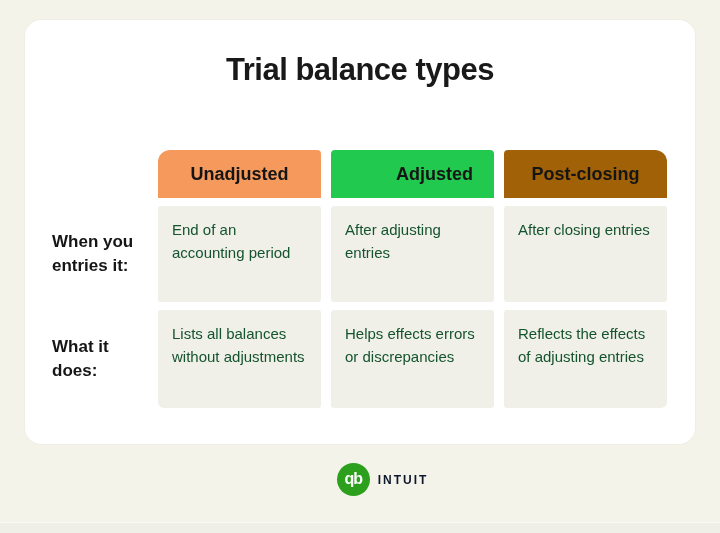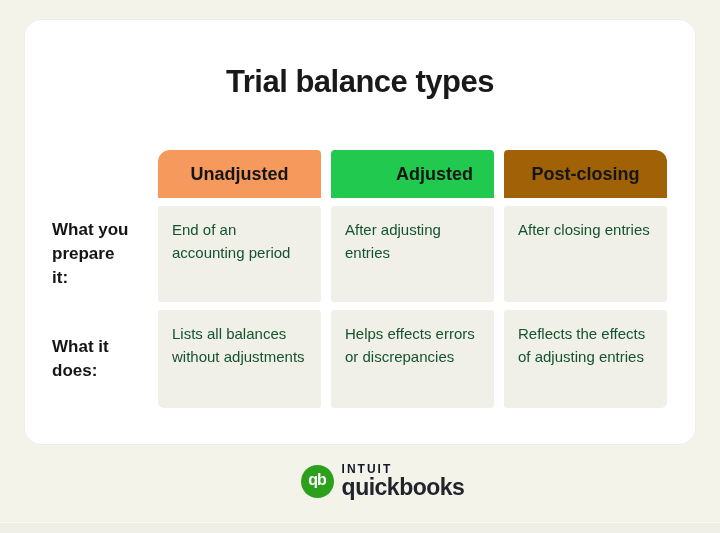--- a/index.html
+++ b/index.html
@@ -16,21 +16,21 @@
     position: absolute;
     left: 25px; top: 20px;
     width: 670px; height: 424px;
     background: #ffffff;
     border-radius: 16px;
     box-shadow: 0 0 0 1px rgba(0,0,0,0.02);
   }
 
   .title {
     position: absolute;
-    left: 0; top: 64px;
+    left: 0; top: 52px;
     width: 100%;
     text-align: center;
     font-size: 31px;
     font-weight: 800;
     letter-spacing: -0.5px;
     color: #191919;
   }
 
   .grid {
     position: absolute;
@@ -134,35 +134,34 @@
 
   <div class="title">Trial balance types</div>
 
   <div class="grid">
 
     <div></div>
     <div class="th first" style="background-color: rgb(246, 153, 92);">Unadjusted</div>
     <div class="th" style="background-color: rgb(33, 201, 79); padding-left: 44px;">Adjusted</div>
     <div class="th last" style="background-color: #a16207;">Post-closing</div>
 
-    <div class="rowlabel">What you prepare it:</div>
+    <div class="rowlabel">When you entries it:</div>
     <div class="cell">End of an accounting period</div>
     <div class="cell">After adjusting entries</div>
     <div class="cell">After closing entries</div>
 
     <div class="rowlabel">What it does:</div>
     <div class="cell bl">Lists all balances without adjustments</div>
     <div class="cell">Helps effects errors or discrepancies</div>
     <div class="cell br">Reflects the effects of adjusting entries</div>
 
   </div>
 
   <div class="logo">
     <div class="logo-badge" style="background-color: rgb(44, 160, 28);">qb</div>
     <div class="logo-text">
       <span class="logo-top">intuit</span>
-      <span class="logo-bottom">quickbooks</span>
     </div>
   </div>
 
   <div class="bottom-strip"></div>
 
 </div>
 
 </body></html>

